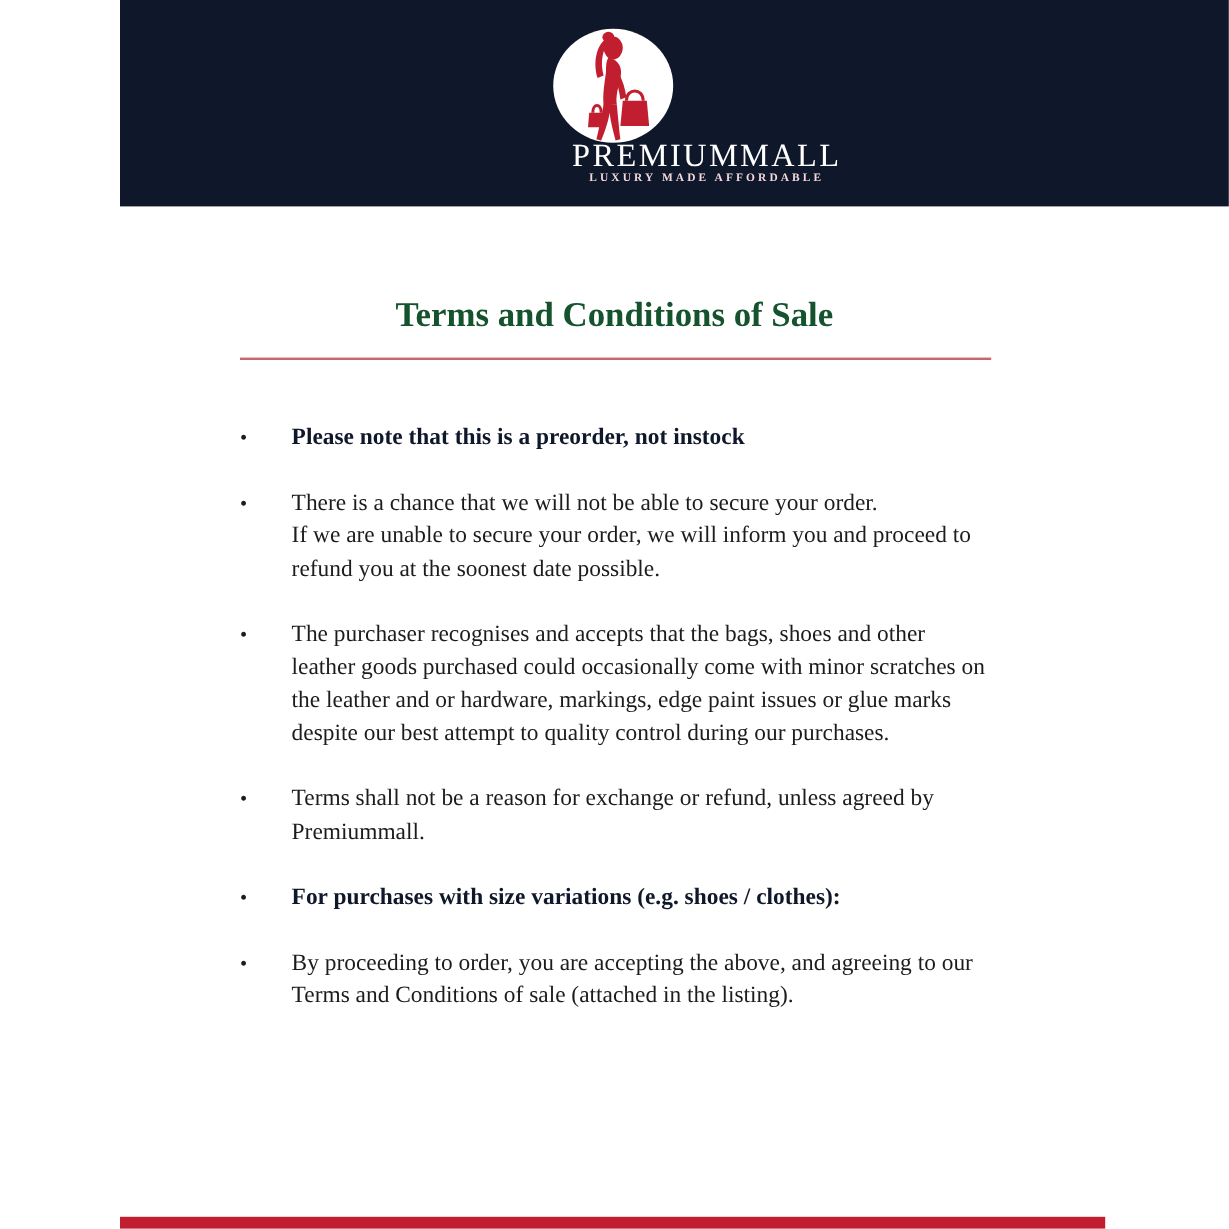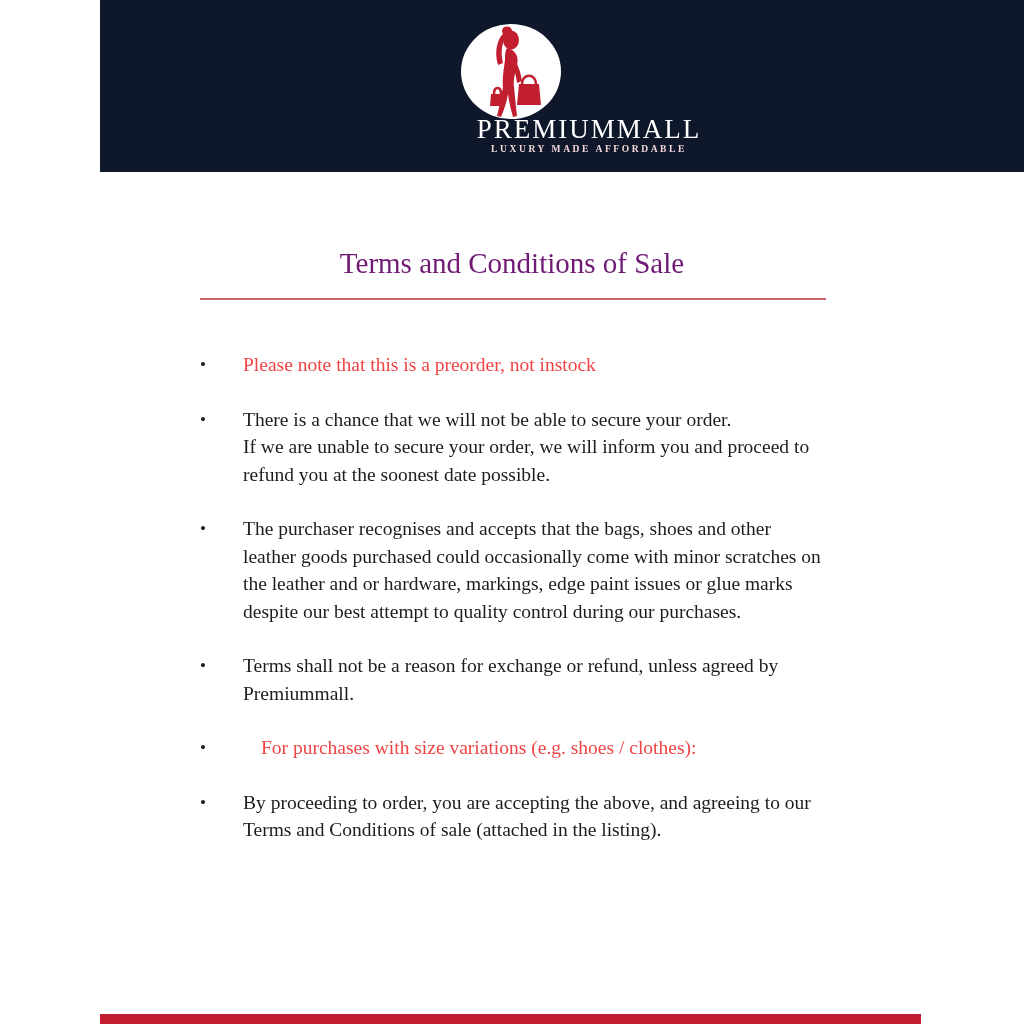--- a/index.html
+++ b/index.html
@@ -51,22 +51,22 @@
     line-height: 1;
   }
 
   
   .doc-title {
     position: absolute;
     left: 0; top: 248px;
     width: 100%;
     text-align: center;
     font-size: 29px;
-    font-weight: 400;
-    color: #701a75;
+    font-weight: 700;
+    color: #14532d;
     line-height: 1.1;
   }
   .title-divider {
     position: absolute;
     left: 200px; top: 298px;
     width: 626px; height: 2px;
     background: #c9666d;
   }
 
   
@@ -87,24 +87,24 @@
   }
   .term-text {
     flex: 1 1 auto;
     font-size: 19.5px;
     line-height: 27.5px;
     white-space: pre-line;
     color: #1c1c1c;
   }
   .term-text .em,
   .term-text.em {
-    color: #ef4444;
-    font-weight: 400;
+    color: #0f172a;
+    font-weight: 700;
   }
-  .term-text .em { display: block; margin-left: 18px; }
+  .term-text .em { display: block; }
 
   
   .footer-strip {
     position: absolute;
     left: 100px; top: 1014px;
     width: 821px; height: 10px;
     background: #c11f30;
   }
 </style>
 </head>

